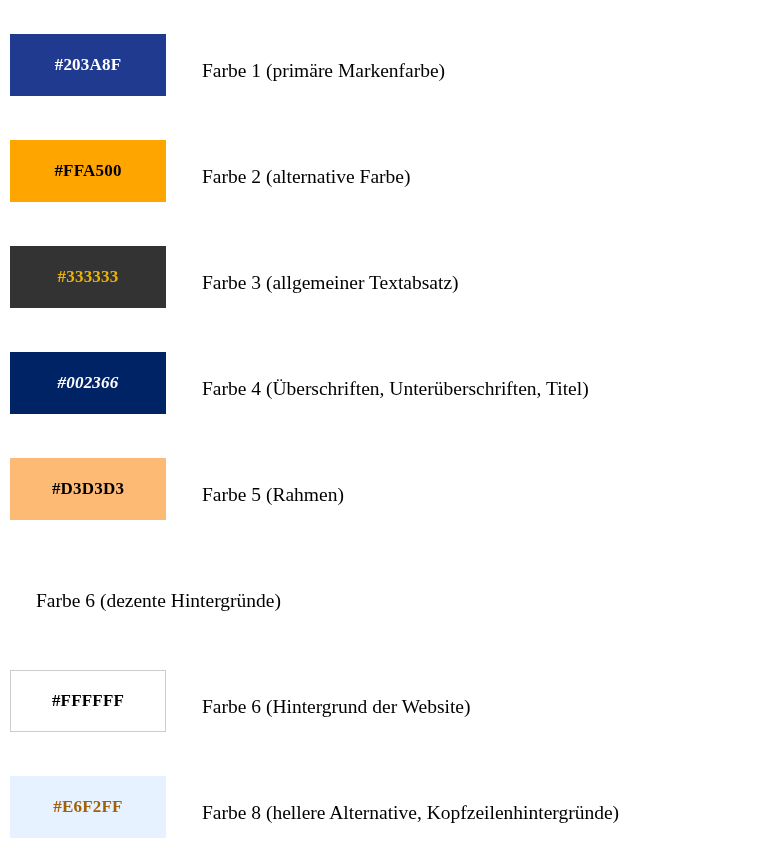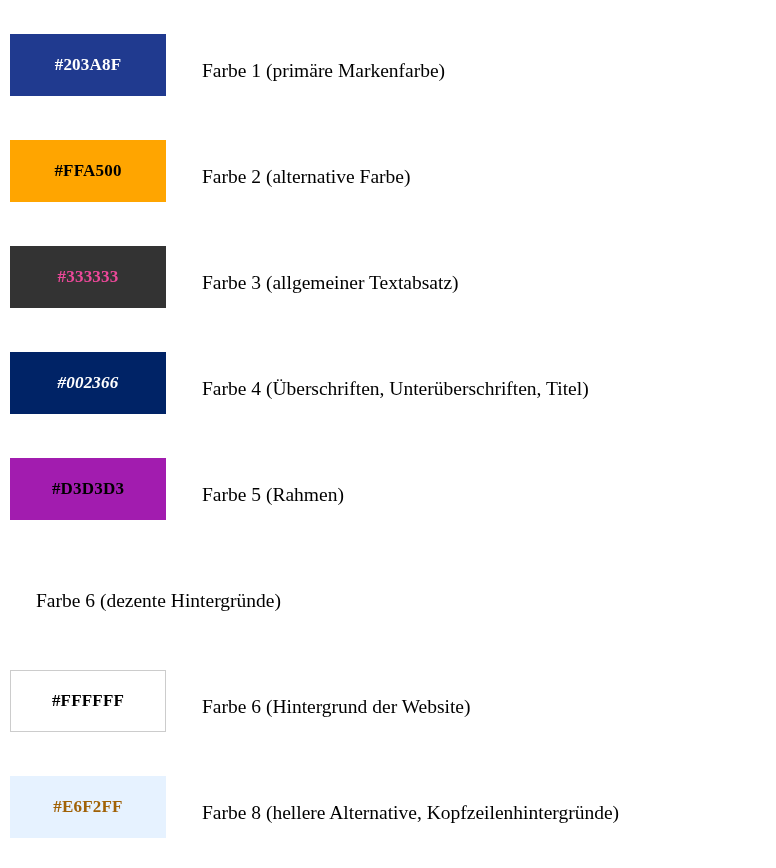--- a/index.html
+++ b/index.html
@@ -57,32 +57,32 @@
       <div class="swatch-desc">Farbe 1 (primäre Markenfarbe)</div>
     </div>
     <div class="swatch-row">
       <div class="swatch" style="background: rgb(255, 165, 0);">
         <span class="swatch-code" style="color: rgb(0, 0, 0);">#FFA500</span>
       </div>
       <div class="swatch-desc">Farbe 2 (alternative Farbe)</div>
     </div>
     <div class="swatch-row">
       <div class="swatch" style="background: rgb(51, 51, 51);">
-        <span class="swatch-code" style="color: #ec4899; text-align: right;">#333333</span>
+        <span class="swatch-code" style="color: #eab308; text-align: right;">#333333</span>
       </div>
       <div class="swatch-desc">Farbe 3 (allgemeiner Textabsatz)</div>
     </div>
     <div class="swatch-row">
       <div class="swatch" style="background: rgb(0, 35, 102);">
         <span class="swatch-code" style="color: rgb(255, 255, 255); font-style: italic;">#002366</span>
       </div>
       <div class="swatch-desc">Farbe 4 (Überschriften, Unterüberschriften, Titel)</div>
     </div>
     <div class="swatch-row">
-      <div class="swatch" style="background: #a21caf;">
+      <div class="swatch" style="background: #fdba74;">
         <span class="swatch-code" style="color: rgb(0, 0, 0);">#D3D3D3</span>
       </div>
       <div class="swatch-desc">Farbe 5 (Rahmen)</div>
     </div>
     <div class="swatch-row">
       <div class="swatch-desc">Farbe 6 (dezente Hintergründe)</div>
     </div>
     <div class="swatch-row">
       <div class="swatch" style="background: rgb(255, 255, 255); border: 1px solid rgb(204, 204, 204);">
         <span class="swatch-code" style="color: rgb(0, 0, 0);">#FFFFFF</span>

